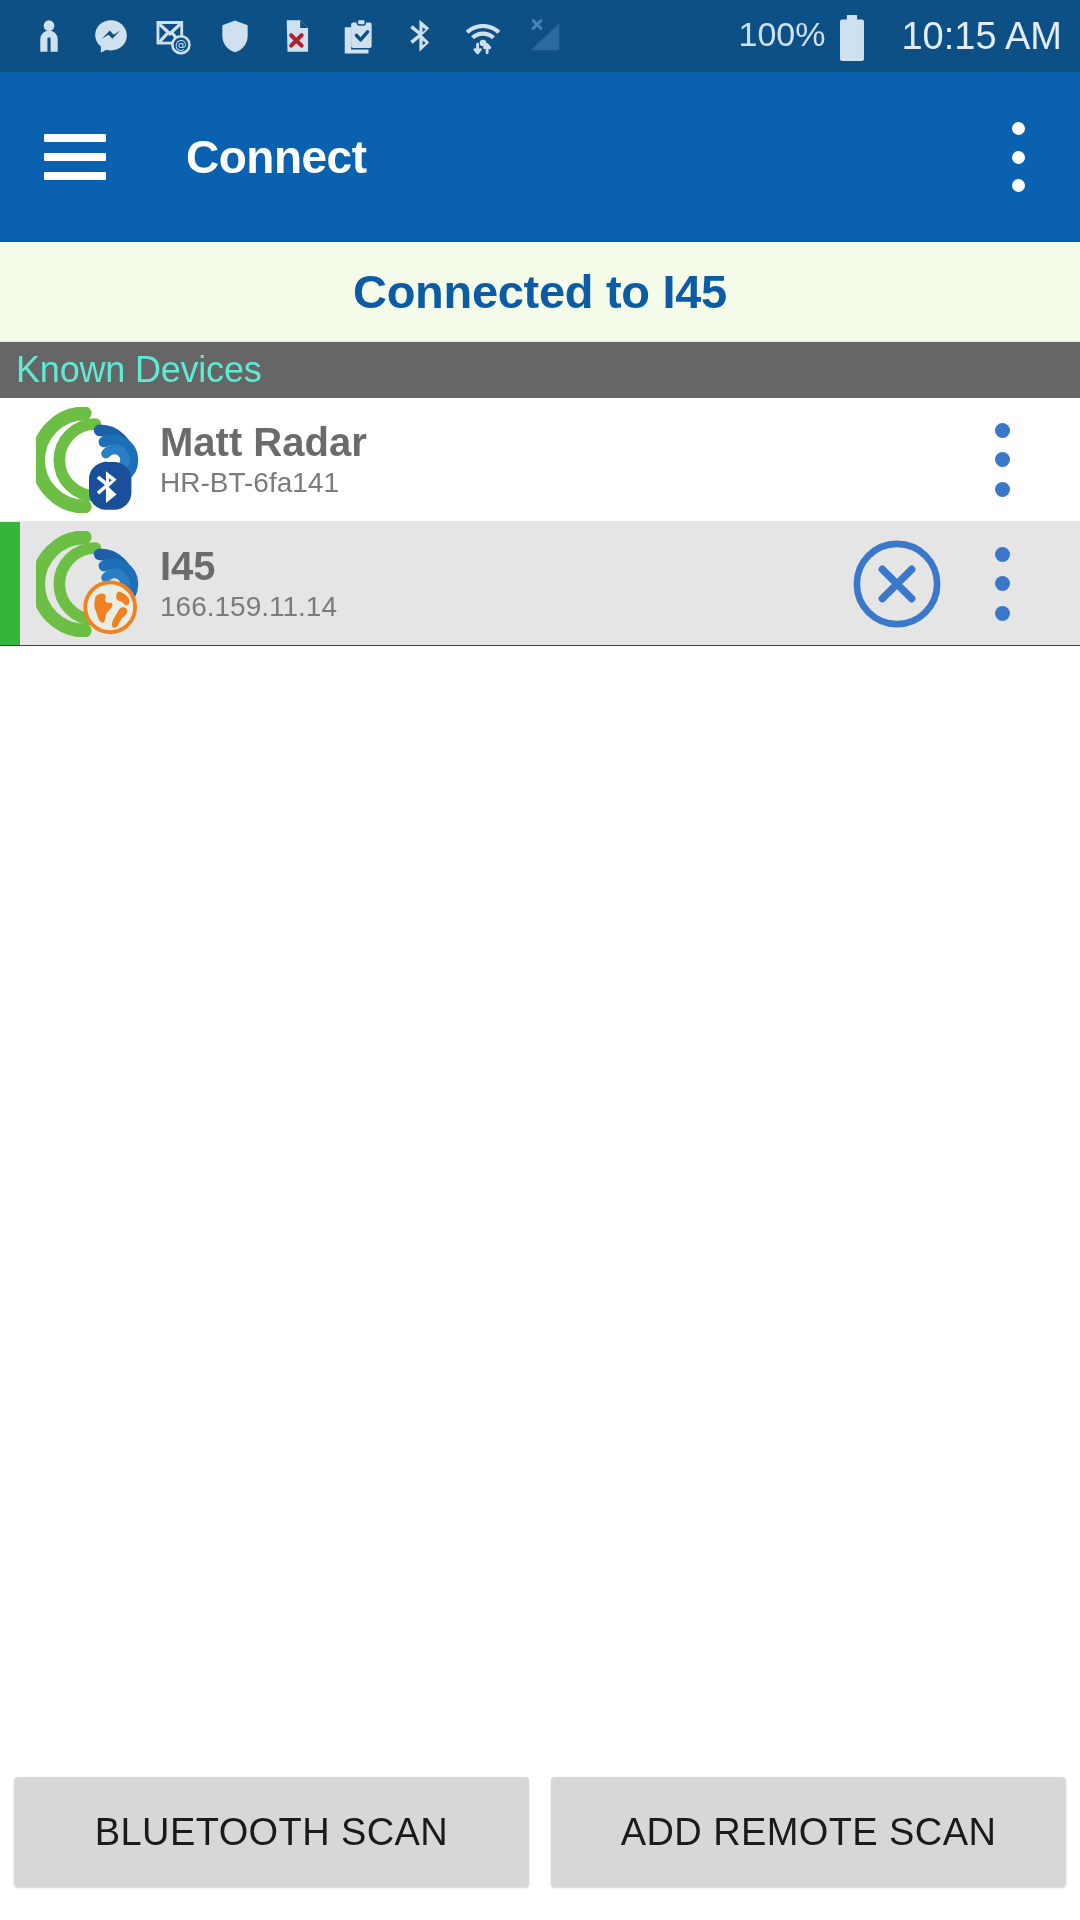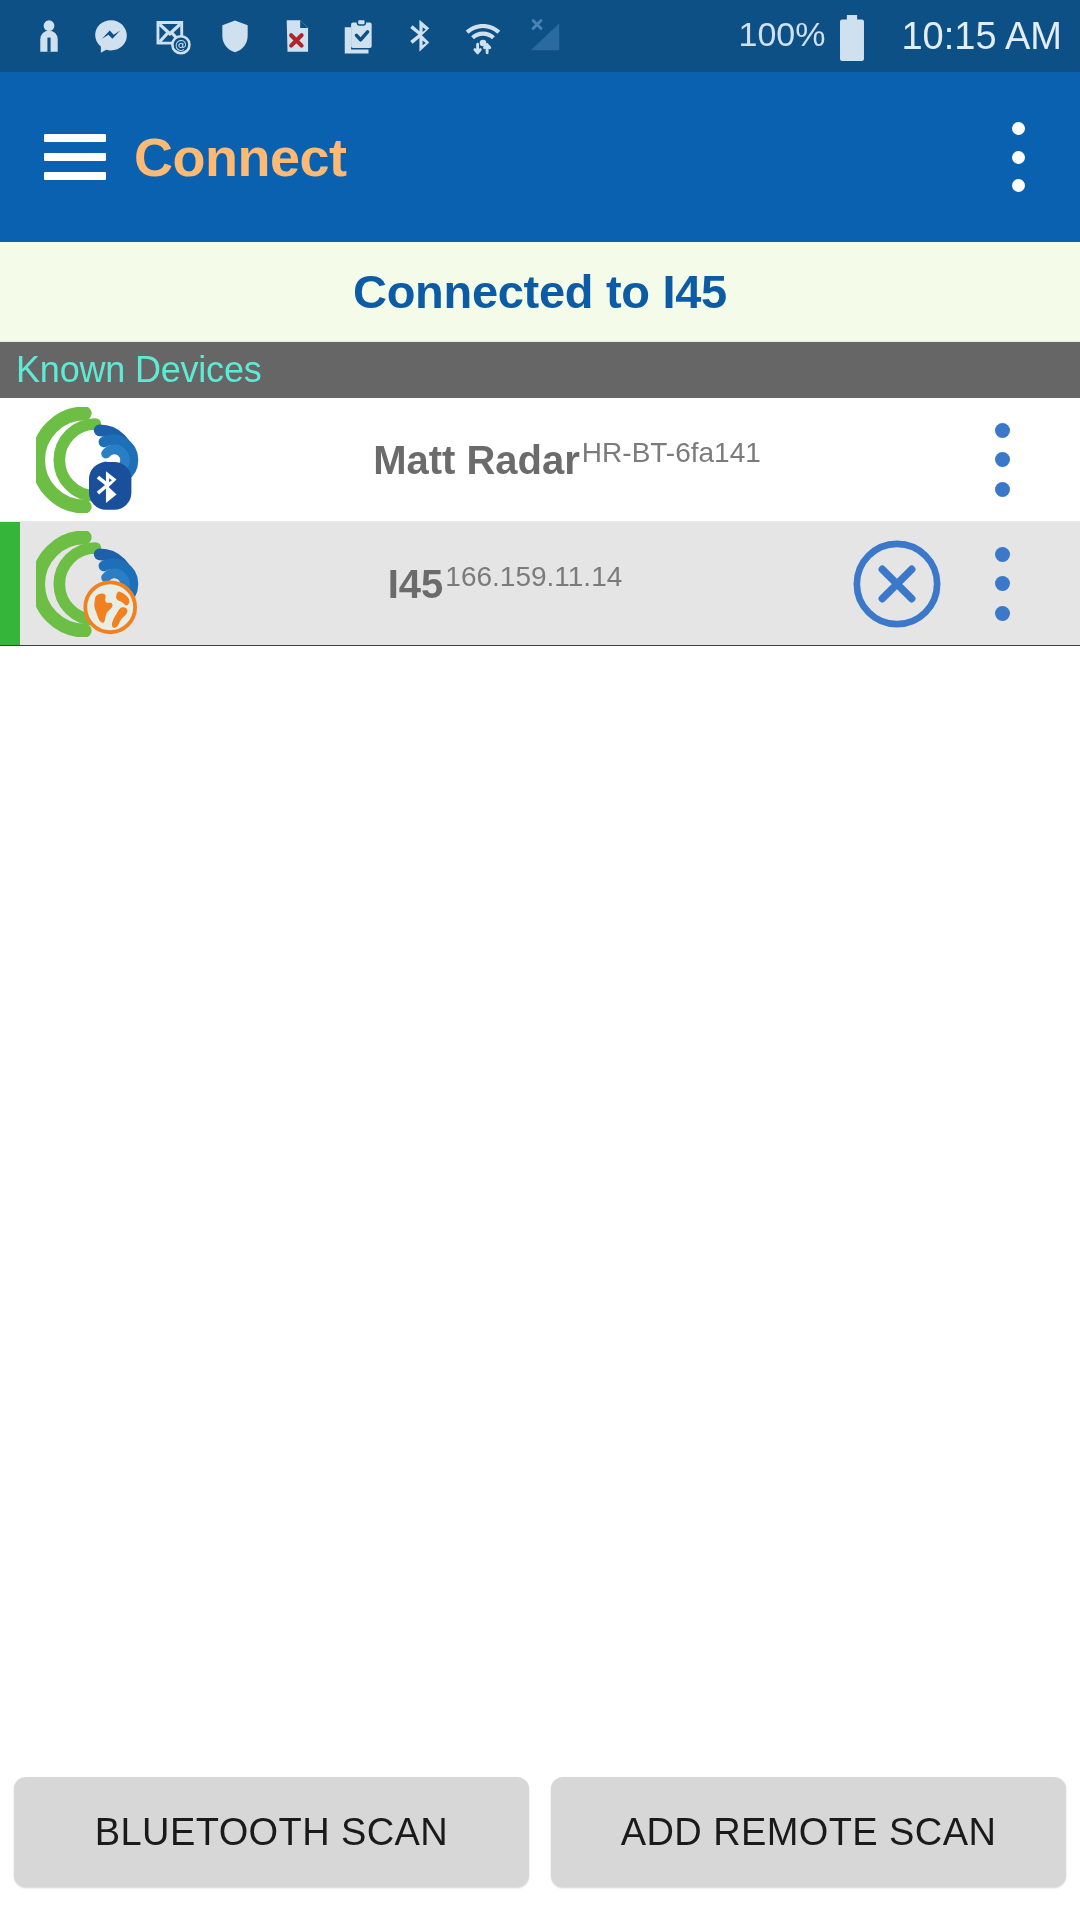--- a/index.html
+++ b/index.html
@@ -44,23 +44,23 @@
     padding: 0 34px 0 44px;
     position: relative;
   }
   .hamburger {
     width: 62px; height: 46px;
     display: flex; flex-direction: column; justify-content: space-between;
     cursor: pointer;
   }
   .hamburger span { display: block; height: 8px; background: #ffffff; border-radius: 1px; }
   .appbar-title {
-    margin-left: 28px;
-    color: #fdba74;
-    font-size: 54px;
+    margin-left: 80px;
+    color: #ffffff;
+    font-size: 46px;
     font-weight: bold;
     letter-spacing: -0.5px;
     line-height: 1;
   }
   .appbar-spacer { flex: 1 1 auto; }
   .kebab-white {
     width: 56px; height: 86px;
     display: flex; flex-direction: column; align-items: center;
     justify-content: space-between; padding: 8px 0; cursor: pointer;
   }
@@ -103,21 +103,21 @@
     width: 20px; background: transparent;
   }
   .device-row.selected .edge { background: #35b63b; }
 
   .dev-logo {
     width: 106px; height: 106px; flex: 0 0 106px;
     position: relative; margin-right: 18px;
   }
   .dev-logo svg { width: 106px; height: 106px; display: block; }
 
-  .dev-text { flex: 1 1 auto; display: flex; flex-direction: row; justify-content: center; gap: 2px; }
+  .dev-text { flex: 1 1 auto; display: flex; flex-direction: column; justify-content: center; gap: 2px; }
   .dev-name { color: #6b6b6b; font-size: 40px; font-weight: bold; line-height: 1.15; }
   .dev-sub { color: #7b7b7b; font-size: 28px; line-height: 1.15; }
 
   .disconnect-btn {
     width: 94px; height: 94px; flex: 0 0 94px;
     margin-right: 30px; cursor: pointer;
   }
   .disconnect-btn svg { width: 94px; height: 94px; display: block; }
 
   .kebab-blue {
@@ -135,21 +135,21 @@
     flex: 0 0 152px; height: 152px;
     background: #ffffff;
     display: flex; align-items: center; justify-content: space-between;
     padding: 0 14px 24px 14px;
     gap: 22px;
   }
   .flat-btn {
     flex: 1 1 0;
     height: 110px;
     background: #d7d7d7;
-    border: none; border-radius: 12px;
+    border: none; border-radius: 4px;
     color: #1a1a1a;
     font-size: 38px;
     font-family: "Liberation Sans", sans-serif;
     letter-spacing: 0.4px;
     cursor: pointer;
     box-shadow: 0 1px 2px rgba(0,0,0,0.18);
     display: flex; align-items: center; justify-content: center;
   }
 </style>
 </head>

